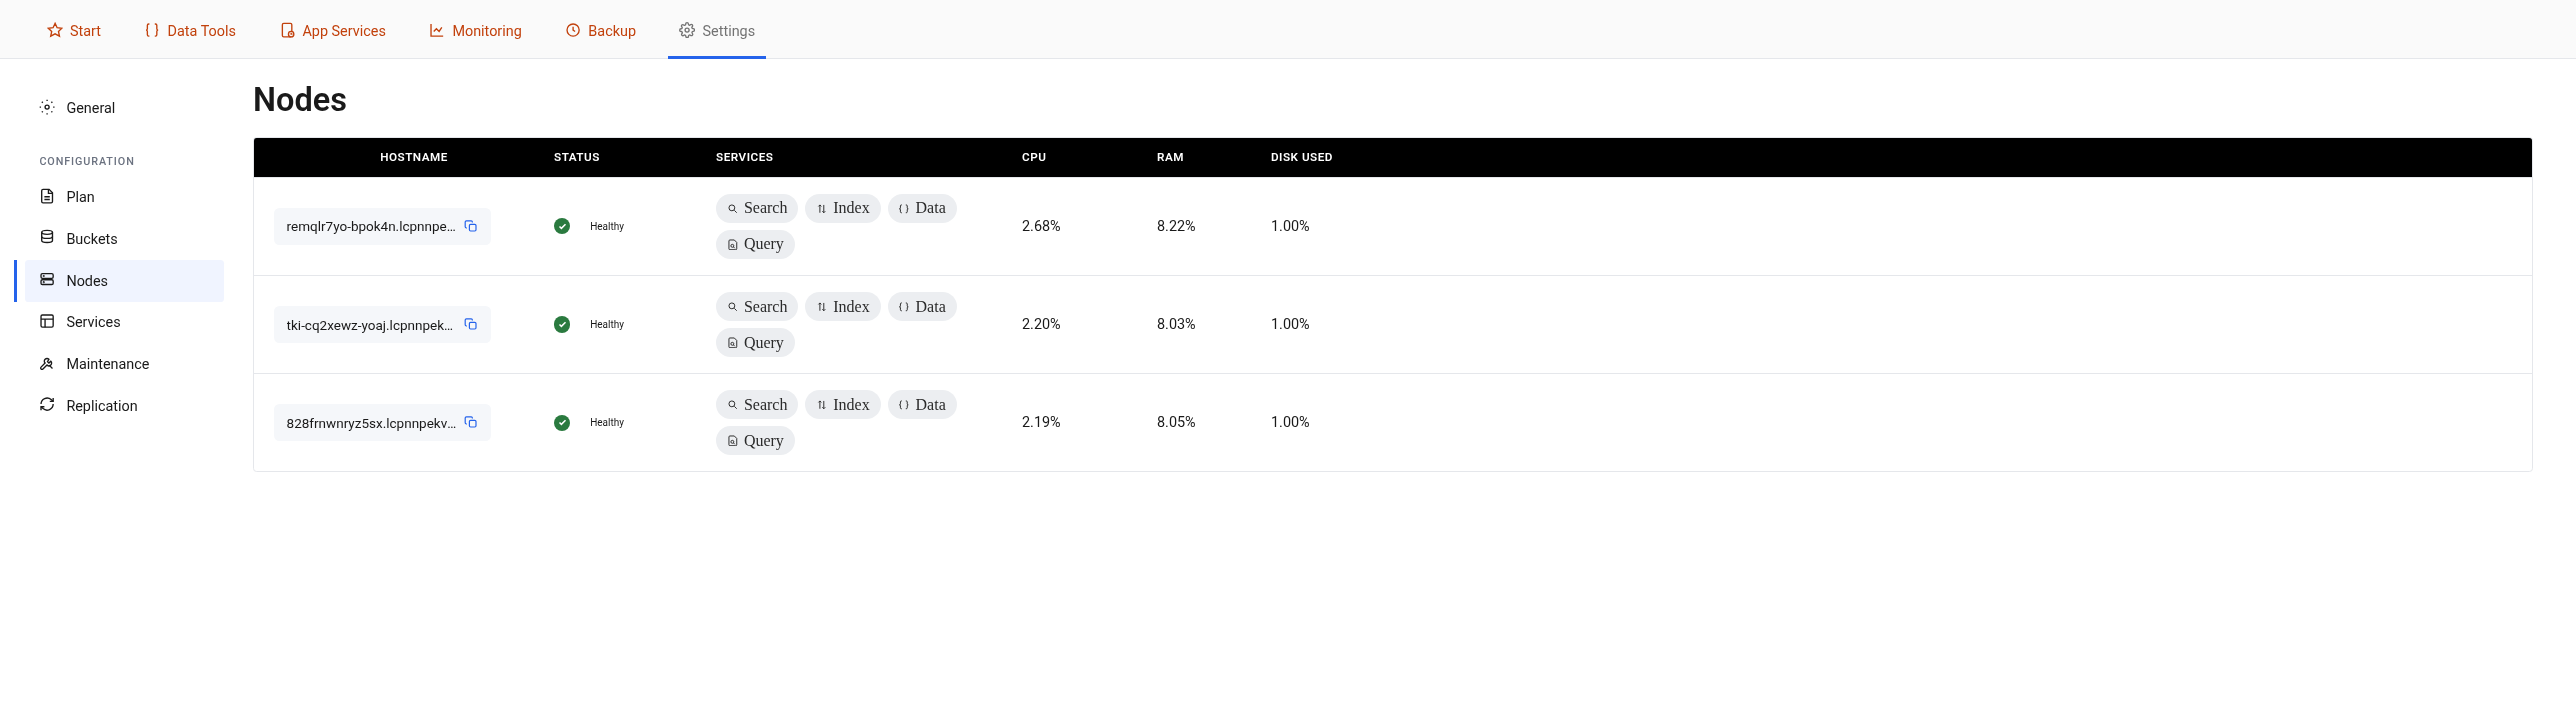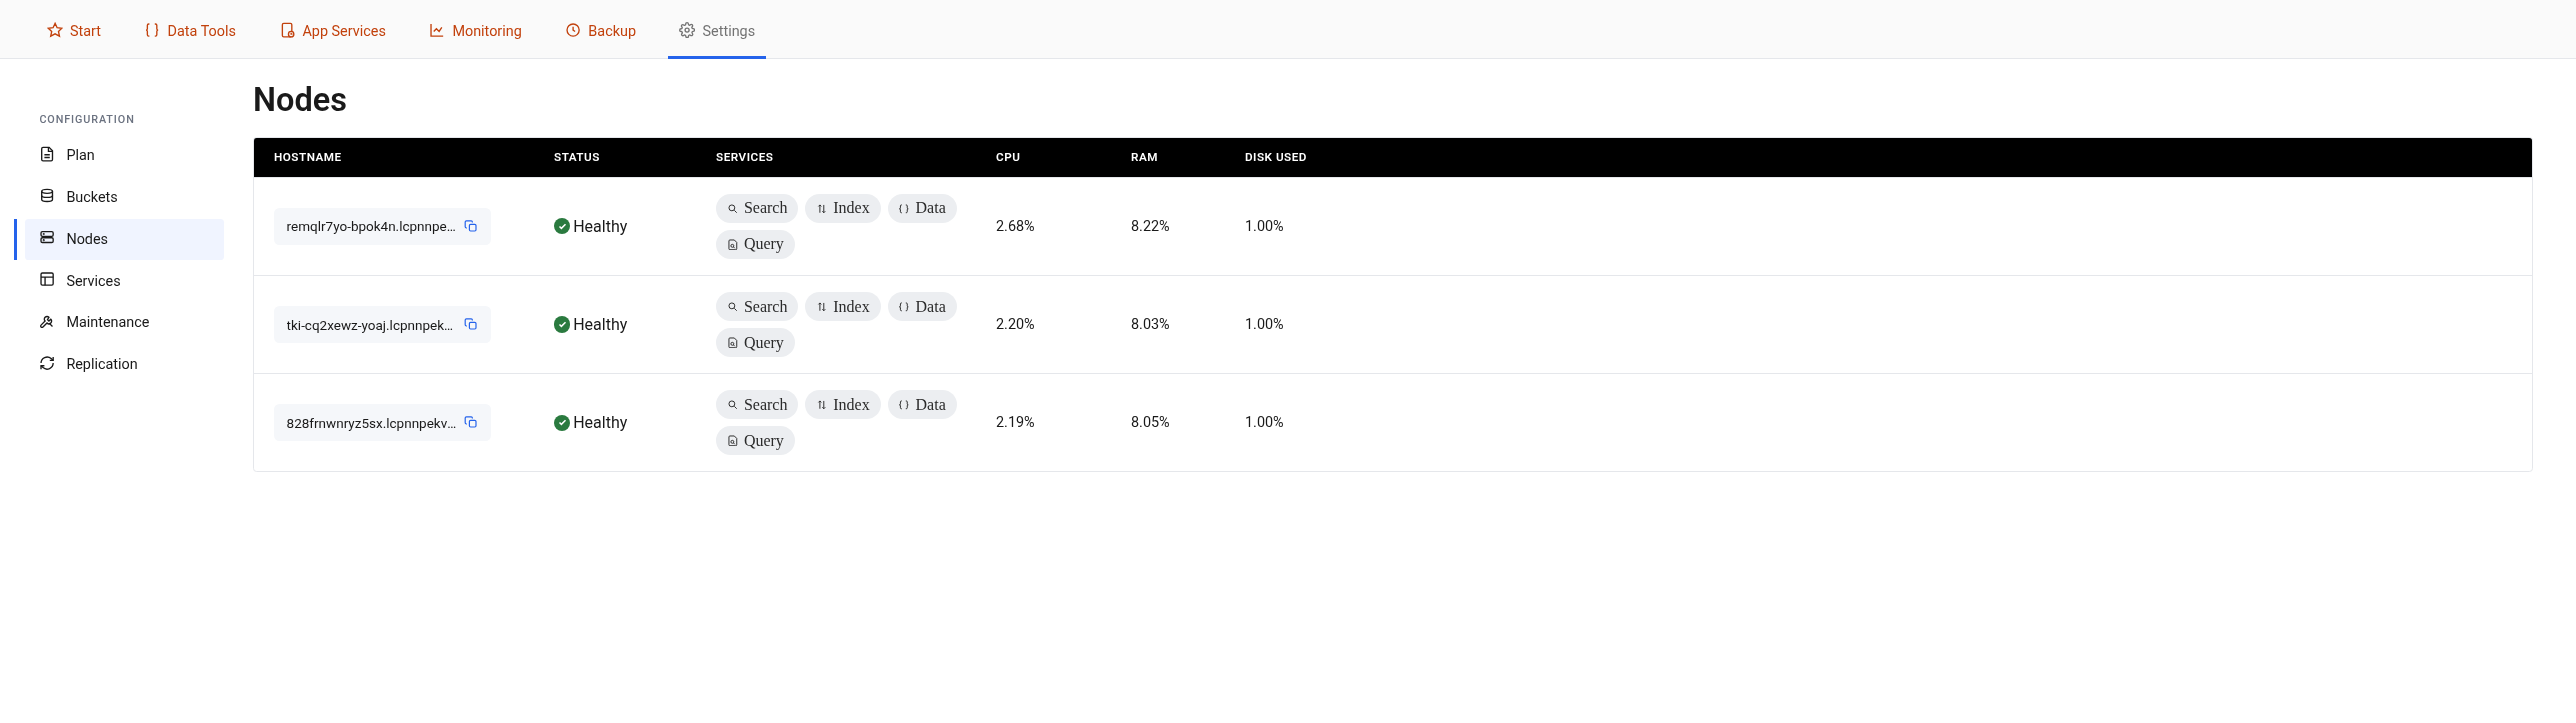--- a/index.html
+++ b/index.html
@@ -106,24 +106,24 @@
     }
     .thead {
       display: flex;
       background: #000;
       color: #fff;
       padding: 12.6px 20px;
       font-size: 11.7px;
       font-weight: 600;
       letter-spacing: 0.5px;
     }
-    .col-hostname { width: 280px; }
+    .col-hostname { width: 280px; text-align: center; }
     .col-status { width: 162px; }
     .col-services { width: 280px; }
-    .col-cpu { width: 135px; }
+    .col-cpu { width: 135px; margin-left: 26px; }
     .col-ram { width: 114px; }
     .col-disk { flex: 1; }
     .trow {
       display: flex;
       align-items: center;
       padding: 16.2px 20px;
       border-top: 0.9px solid #e5e7eb;
     }
     .trow:first-of-type {
       border-top: none;
@@ -148,22 +148,22 @@
     .copy-btn {
       color: #2563eb;
       cursor: pointer;
       display: flex;
       align-items: center;
     }
     .copy-btn svg { width: 14.4px; height: 14.4px; }
     .status-cell {
       display: flex;
       align-items: center;
-      gap: 3px;
-      font-size: 16px;
+      gap: 20px;
+      font-size: 10px;
     }
     .status-icon {
       width: 16.2px;
       height: 16.2px;
       background: #2a7a3f;
       border-radius: 50%;
       display: flex;
       align-items: center;
       justify-content: center;
       color: #fff;
@@ -248,20 +248,29 @@
           <path d="M19.4 15a1.65 1.65 0 0 0 .33 1.82l.06.06a2 2 0 1 1-2.83 2.83l-.06-.06a1.65 1.65 0 0 0-1.82-.33 1.65 1.65 0 0 0-1 1.51V21a2 2 0 0 1-4 0v-.09a1.65 1.65 0 0 0-1-1.51 1.65 1.65 0 0 0-1.82.33l-.06.06a2 2 0 1 1-2.83-2.83l.06-.06a1.65 1.65 0 0 0 .33-1.82 1.65 1.65 0 0 0-1.51-1H3a2 2 0 0 1 0-4h.09a1.65 1.65 0 0 0 1.51-1 1.65 1.65 0 0 0-.33-1.82l-.06-.06a2 2 0 1 1 2.83-2.83l.06.06a1.65 1.65 0 0 0 1.82.33h0a1.65 1.65 0 0 0 1-1.51V3a2 2 0 0 1 4 0v.09a1.65 1.65 0 0 0 1 1.51 1.65 1.65 0 0 0 1.82-.33l.06-.06a2 2 0 1 1 2.83 2.83l-.06.06a1.65 1.65 0 0 0-.33 1.82v0a1.65 1.65 0 0 0 1.51 1H21a2 2 0 0 1 0 4h-.09a1.65 1.65 0 0 0-1.51 1z"></path>
         </svg>
     </span>
     <span>Settings</span>
   </div>
 </nav>
 
 <div class="main">
 
   <aside class="sidebar">
+    <div class="sidebar-item">
+      <span>
+        <svg viewBox="0 0 24 24" fill="none" stroke="currentColor" stroke-width="2">
+            <circle cx="12" cy="12" r="3"></circle>
+            <path d="M12 1v2M12 21v2M4.22 4.22l1.42 1.42M18.36 18.36l1.42 1.42M1 12h2M21 12h2M4.22 19.78l1.42-1.42M18.36 5.64l1.42-1.42"></path>
+          </svg>
+      </span>
+      <span>General</span>
+    </div>
 
     <div class="section-label">CONFIGURATION</div>
 
     <div class="sidebar-item">
       <span>
         <svg viewBox="0 0 24 24" fill="none" stroke="currentColor" stroke-width="2">
             <path d="M6 2h9l5 5v13a2 2 0 0 1-2 2H6a2 2 0 0 1-2-2V4a2 2 0 0 1 2-2z"></path>
             <path d="M14 2v6h6"></path>
             <path d="M8 13h8M8 17h8"></path>
           </svg>

